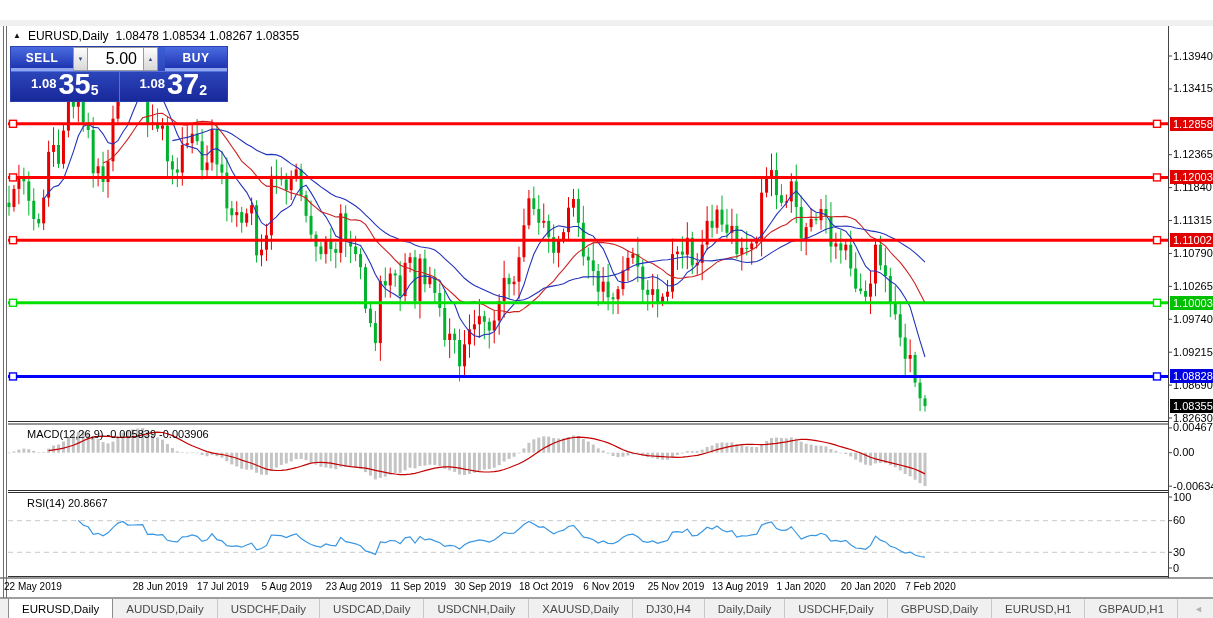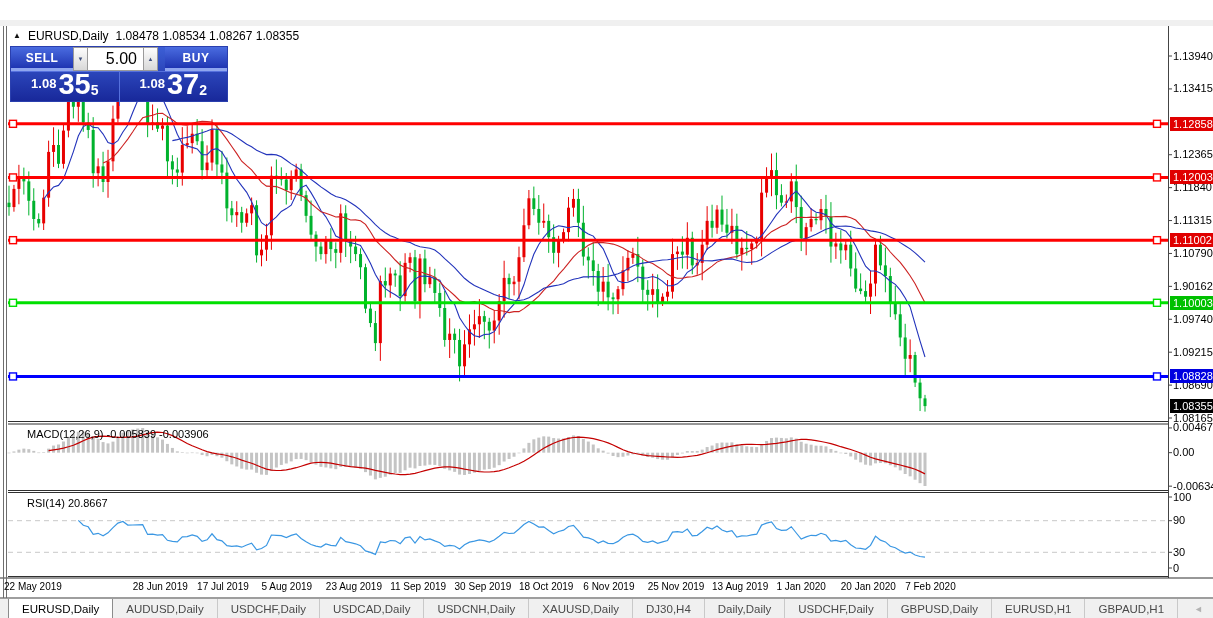--- a/index.html
+++ b/index.html
@@ -760,30 +760,30 @@
   <div class="ind-label" style="left:27px;top:428px;">MACD(12,26,9) -0.005839 -0.003906</div>
   <div class="ind-label" style="left:27px;top:497px;">RSI(14) 20.8667</div>
 
   <div id="price-axis">
       <div class="axis-label" style="top: 49.5px;">1.13940</div>
       <div class="axis-label" style="top: 82.4101px;">1.13415</div>
       <div class="axis-label" style="top: 148.23px;">1.12365</div>
       <div class="axis-label" style="top: 181.141px;">1.11840</div>
       <div class="axis-label" style="top: 214.051px;">1.11315</div>
       <div class="axis-label" style="top: 246.961px;">1.10790</div>
-      <div class="axis-label" style="top: 279.871px;">1.90162</div>
+      <div class="axis-label" style="top: 279.871px;">1.10265</div>
       <div class="axis-label" style="top: 312.781px;">1.09740</div>
       <div class="axis-label" style="top: 345.691px;">1.09215</div>
       <div class="axis-label" style="top: 378.601px;">1.08690</div>
-      <div class="axis-label" style="top: 411.512px;">1.08165</div>
+      <div class="axis-label" style="top: 411.512px;">1.82630</div>
       <div class="axis-label" style="top: 421.448px;">0.004679</div>
       <div class="axis-label" style="top: 446.17px;">0.00</div>
       <div class="axis-label" style="top: 479.669px;">-0.00634</div>
       <div class="axis-label" style="top: 490.5px;">100</div>
-      <div class="axis-label" style="top: 514.2px;">90</div>
+      <div class="axis-label" style="top: 514.2px;">60</div>
       <div class="axis-label" style="top: 545.8px;">30</div>
       <div class="axis-label" style="top: 561.5px;">0</div>
       <div class="price-badge" style="top: 116.826px; background: rgb(224, 0, 0);">1.12858</div>
       <div class="price-badge" style="top: 170.423px; background: rgb(224, 0, 0);">1.12003</div>
       <div class="price-badge" style="top: 233.171px; background: rgb(224, 0, 0);">1.11002</div>
       <div class="price-badge" style="top: 295.795px; background: rgb(0, 192, 0);">1.10003</div>
       <div class="price-badge" style="top: 369.451px; background: rgb(0, 0, 224);">1.08828</div>
       <div class="price-badge" style="top: 399.101px; background: rgb(0, 0, 0);">1.08355</div>
     </div>
   <div id="date-axis">

